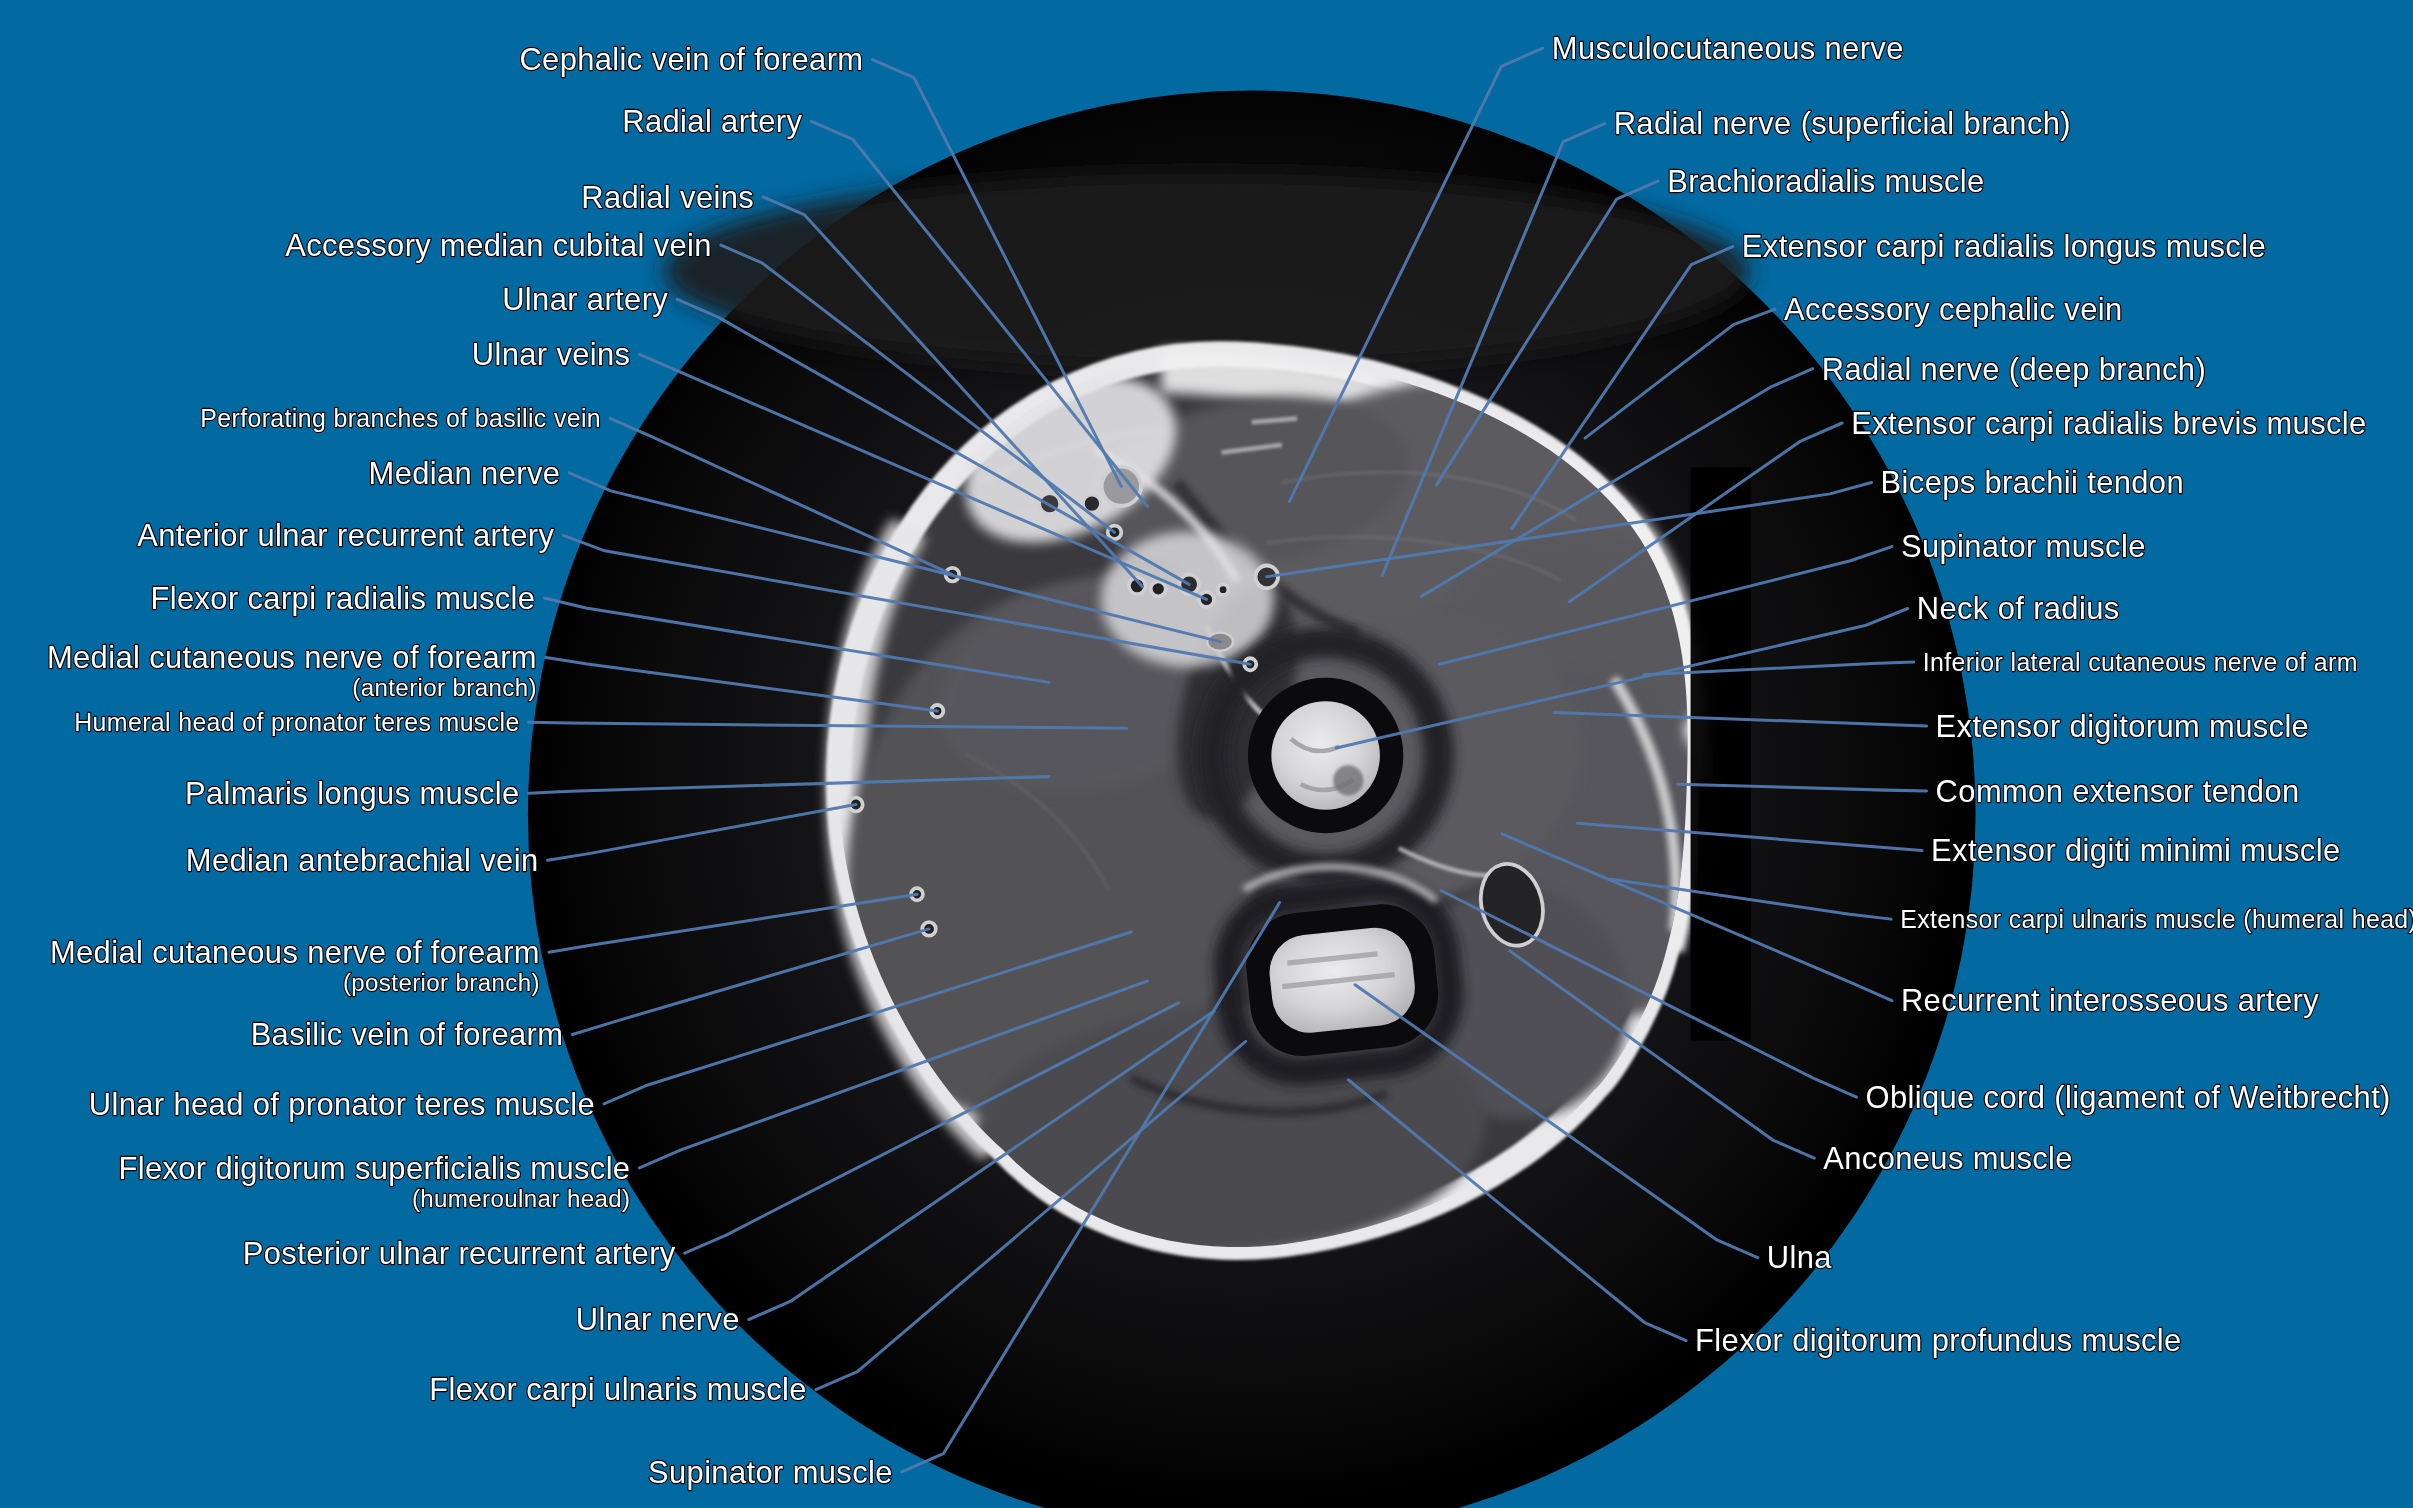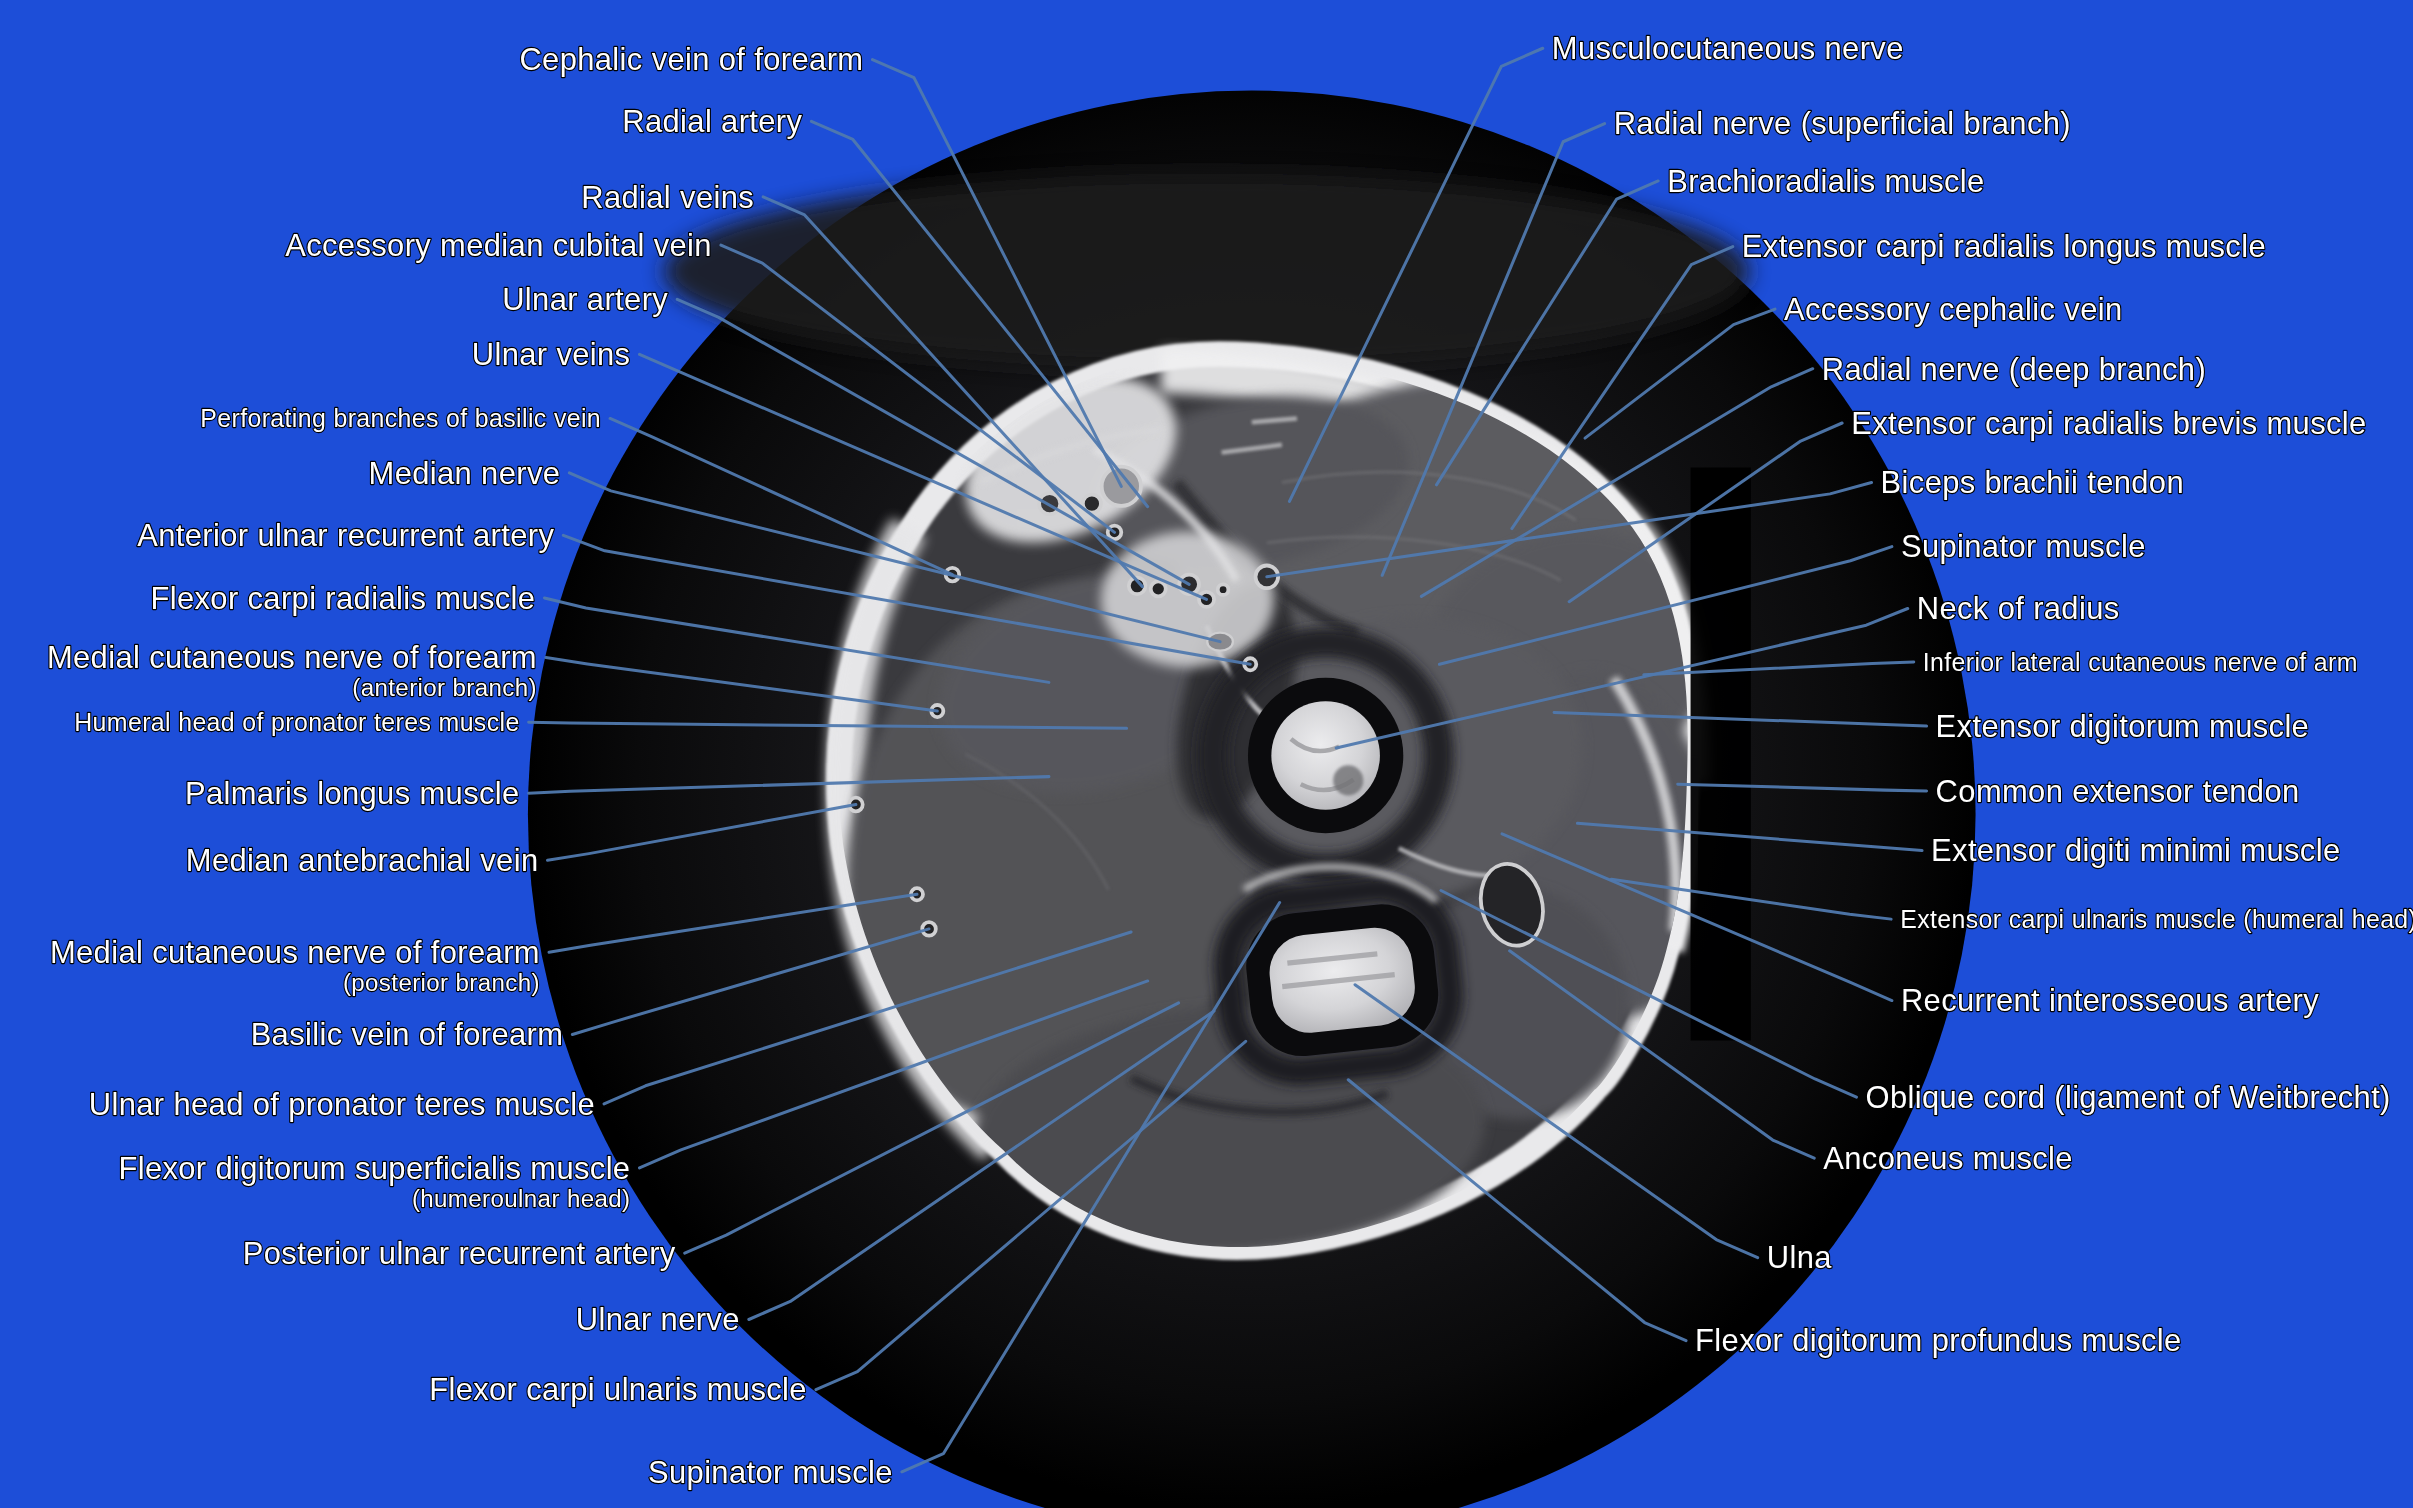--- a/index.html
+++ b/index.html
@@ -1,16 +1,16 @@
 <!DOCTYPE html>
 <html style="font-size:12px"><head>
 <meta charset="utf-8">
 <style>
   html,body{margin:0;padding:0;background:#000;width:2413px;height:1508px;overflow:hidden;}
-  #stage{position:relative;width:2413px;height:1508px;background:#1d4ed8;}
+  #stage{position:relative;width:2413px;height:1508px;background:#0369a1;}
   svg{display:block;}
   .lbl{
     fill:#ffffff;
     font-family:"Liberation Sans","DejaVu Sans",sans-serif;
     stroke:#000000;stroke-width:3px;paint-order:stroke;stroke-linejoin:round;
     letter-spacing:0.5px;
   }
   .lg{font-size:41px;}
   .sm{font-size:33px;}
   .sub{font-size:32px;}

